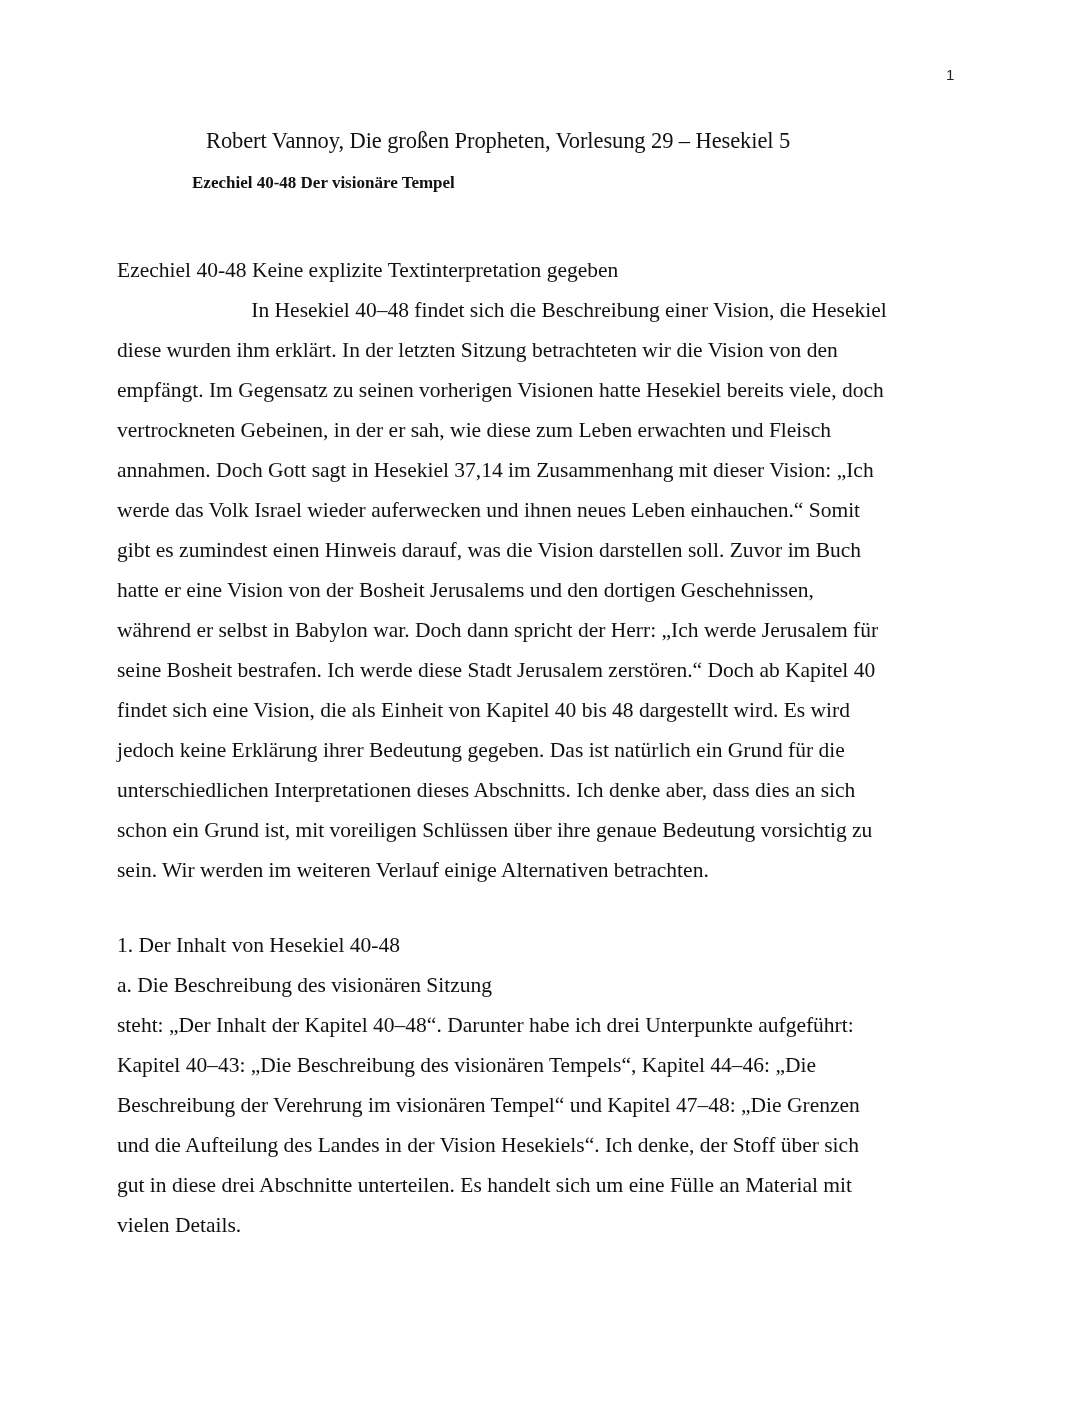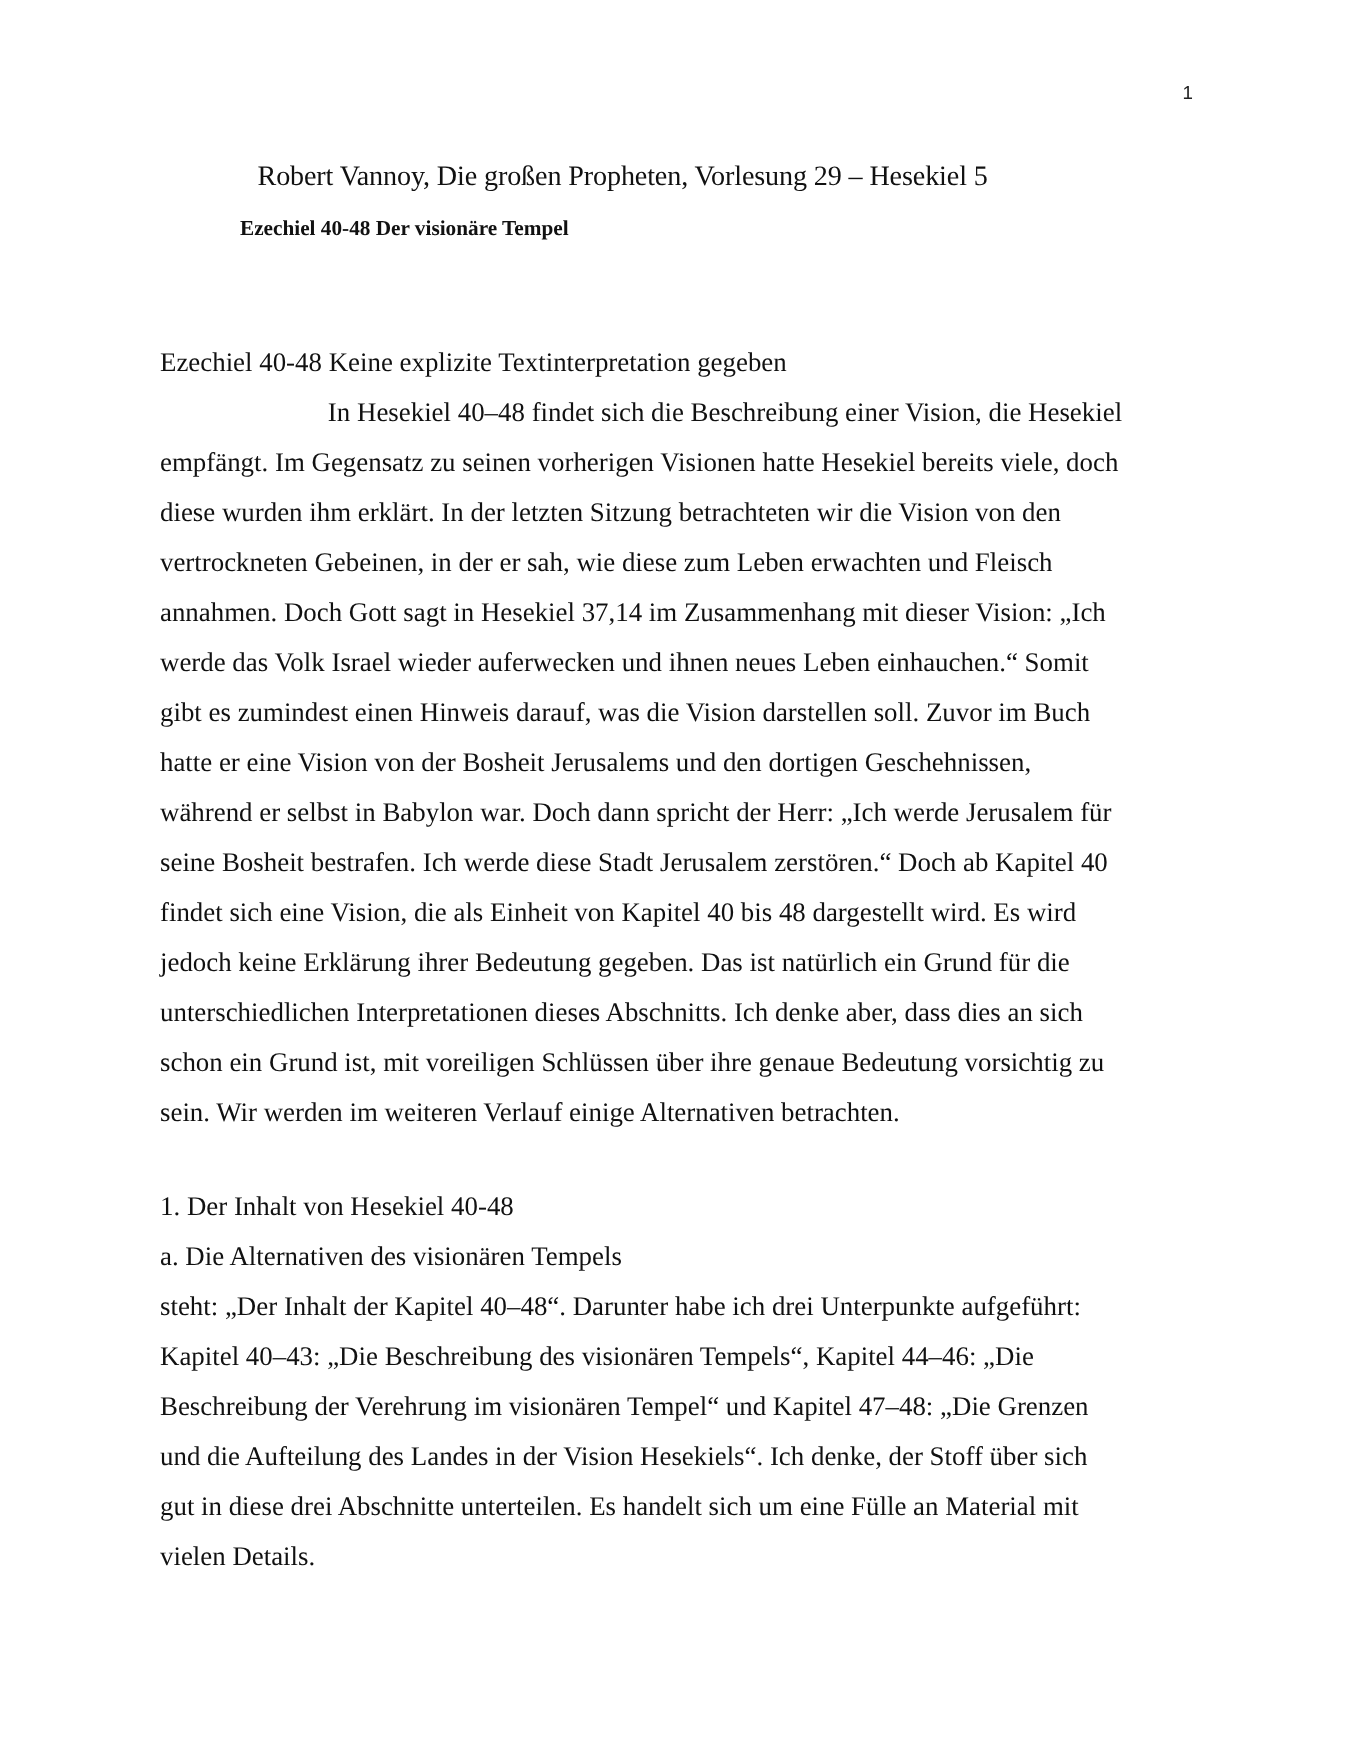--- a/index.html
+++ b/index.html
@@ -35,25 +35,24 @@
     .subtitle {
       position: absolute;
       top: 173px;
       left: 192px;
       font-size: 17px;
       white-space: nowrap;
       font-weight: bold;
     }
     .body-block {
       position: absolute;
-      left: 128px;
+      left: 117px;
       width: 840px;
       font-size: 21.5px;
       line-height: 40px;
-      margin-top: 20px;
     }
     .line {
       display: block;
       white-space: nowrap;
       height: 40px;
     }
     .indent {
       padding-left: 64px;
       text-align: center;
     }
@@ -66,39 +65,39 @@
 <div>
 
   <span class="page-number">1</span>
 
   <div class="title">Robert Vannoy, Die großen Propheten, Vorlesung 29 – Hesekiel 5</div>
   <div class="subtitle">Ezechiel 40-48 Der visionäre Tempel</div>
 
   <div class="body-block" id="block1">
     <span class="line">Ezechiel 40-48 Keine explizite Textinterpretation gegeben</span>
     <span class="line indent">In Hesekiel 40–48 findet sich die Beschreibung einer Vision, die Hesekiel</span>
+    <span class="line">diese wurden ihm erklärt. In der letzten Sitzung betrachteten wir die Vision von den</span>
     <span class="line">empfängt. Im Gegensatz zu seinen vorherigen Visionen hatte Hesekiel bereits viele, doch</span>
-    <span class="line">diese wurden ihm erklärt. In der letzten Sitzung betrachteten wir die Vision von den</span>
     <span class="line">vertrockneten Gebeinen, in der er sah, wie diese zum Leben erwachten und Fleisch</span>
     <span class="line">annahmen. Doch Gott sagt in Hesekiel 37,14 im Zusammenhang mit dieser Vision: „Ich</span>
     <span class="line">werde das Volk Israel wieder auferwecken und ihnen neues Leben einhauchen.“ Somit</span>
     <span class="line">gibt es zumindest einen Hinweis darauf, was die Vision darstellen soll. Zuvor im Buch</span>
     <span class="line">hatte er eine Vision von der Bosheit Jerusalems und den dortigen Geschehnissen,</span>
     <span class="line">während er selbst in Babylon war. Doch dann spricht der Herr: „Ich werde Jerusalem für</span>
     <span class="line">seine Bosheit bestrafen. Ich werde diese Stadt Jerusalem zerstören.“ Doch ab Kapitel 40</span>
     <span class="line">findet sich eine Vision, die als Einheit von Kapitel 40 bis 48 dargestellt wird. Es wird</span>
     <span class="line">jedoch keine Erklärung ihrer Bedeutung gegeben. Das ist natürlich ein Grund für die</span>
     <span class="line">unterschiedlichen Interpretationen dieses Abschnitts. Ich denke aber, dass dies an sich</span>
     <span class="line">schon ein Grund ist, mit voreiligen Schlüssen über ihre genaue Bedeutung vorsichtig zu</span>
     <span class="line">sein. Wir werden im weiteren Verlauf einige Alternativen betrachten.</span>
   </div>
 
   <div class="body-block" id="block2">
     <span class="line">1. Der Inhalt von Hesekiel 40-48</span>
-    <span class="line">a. Die Alternativen des visionären Tempels</span>
+    <span class="line">a. Die Beschreibung des visionären Sitzung</span>
     <span class="line">steht: „Der Inhalt der Kapitel 40–48“. Darunter habe ich drei Unterpunkte aufgeführt:</span>
     <span class="line">Kapitel 40–43: „Die Beschreibung des visionären Tempels“, Kapitel 44–46: „Die</span>
     <span class="line">Beschreibung der Verehrung im visionären Tempel“ und Kapitel 47–48: „Die Grenzen</span>
     <span class="line">und die Aufteilung des Landes in der Vision Hesekiels“. Ich denke, der Stoff über sich</span>
     <span class="line">gut in diese drei Abschnitte unterteilen. Es handelt sich um eine Fülle an Material mit</span>
     <span class="line">vielen Details.</span>
   </div>
 
 </div>
 

